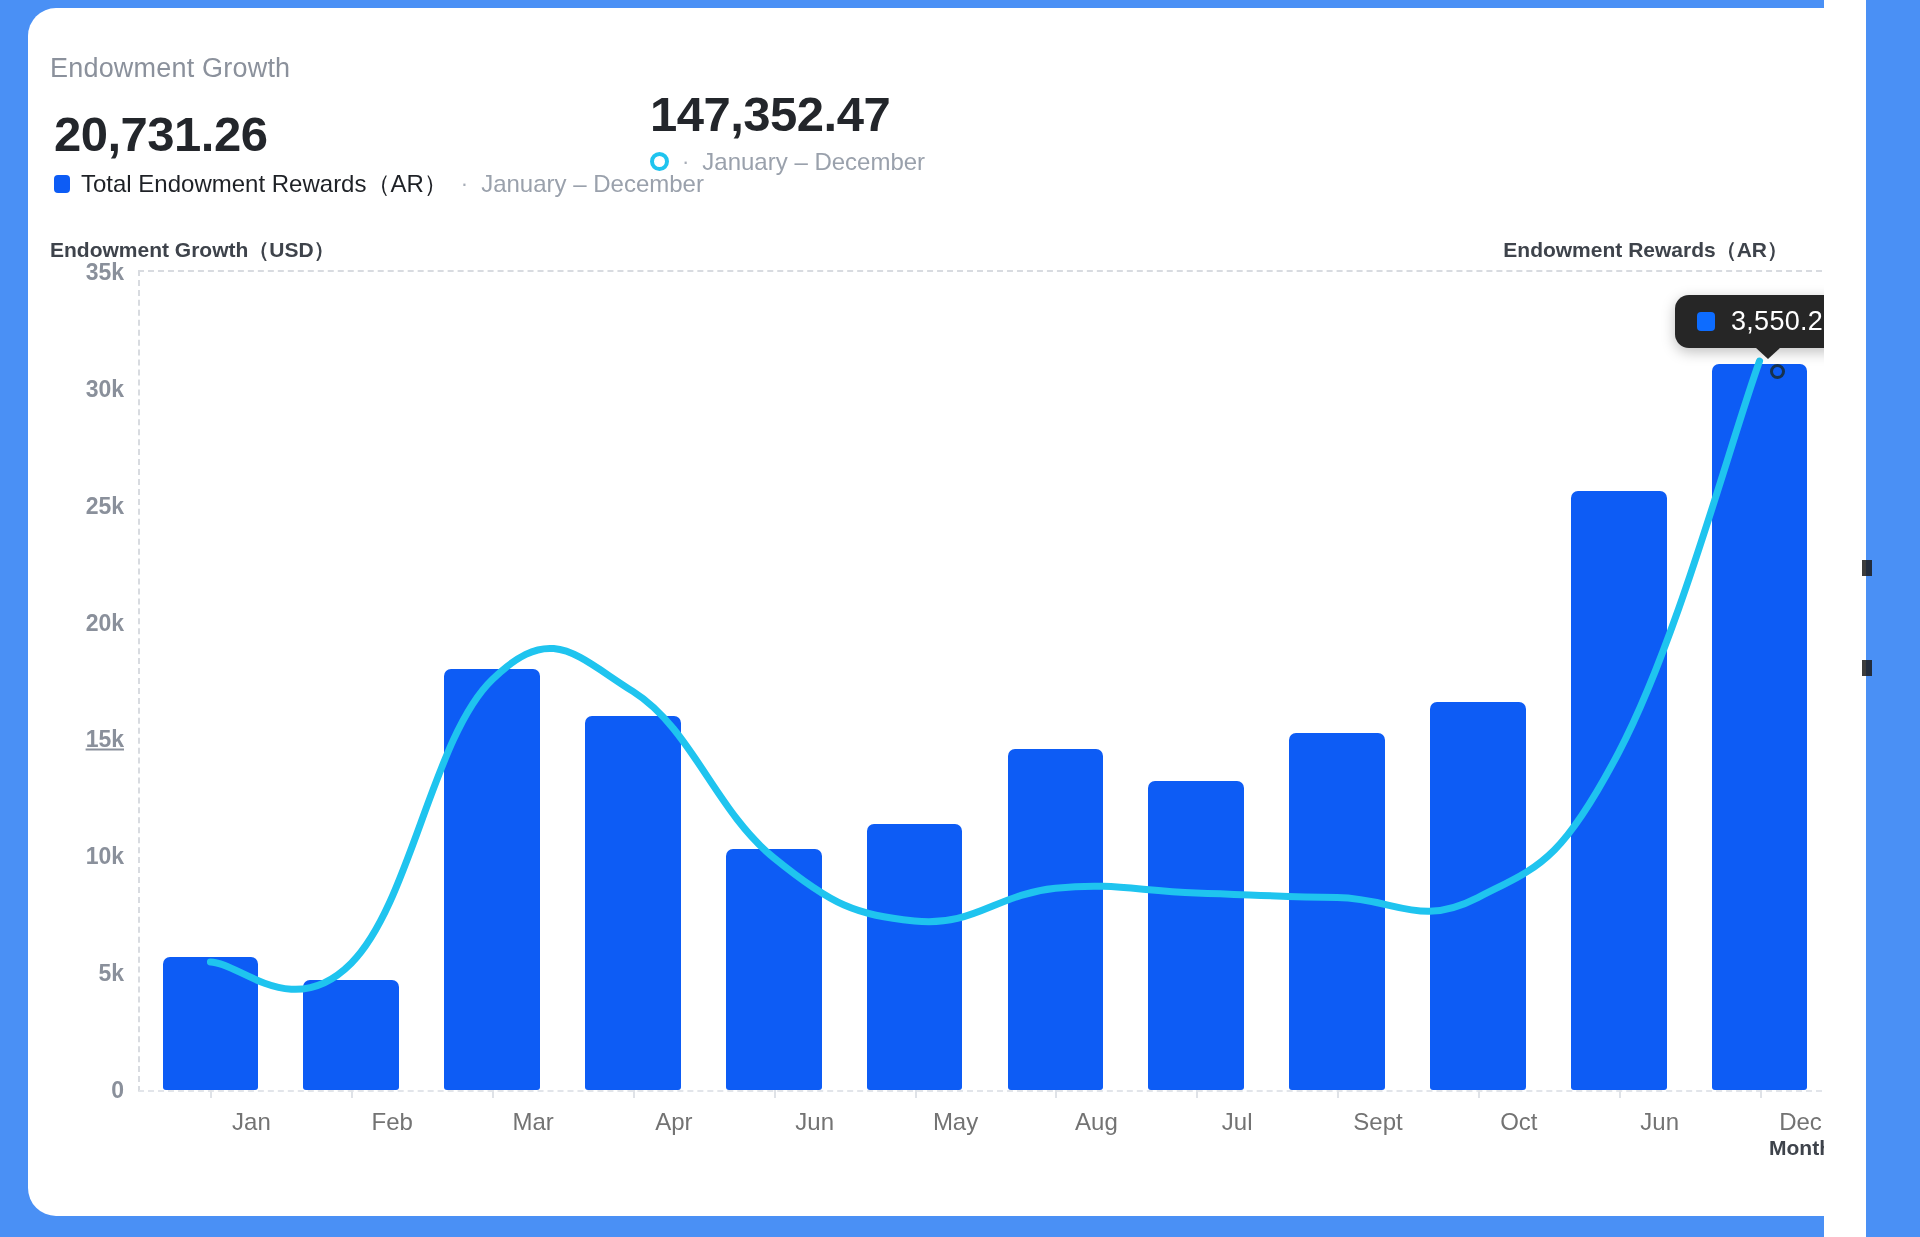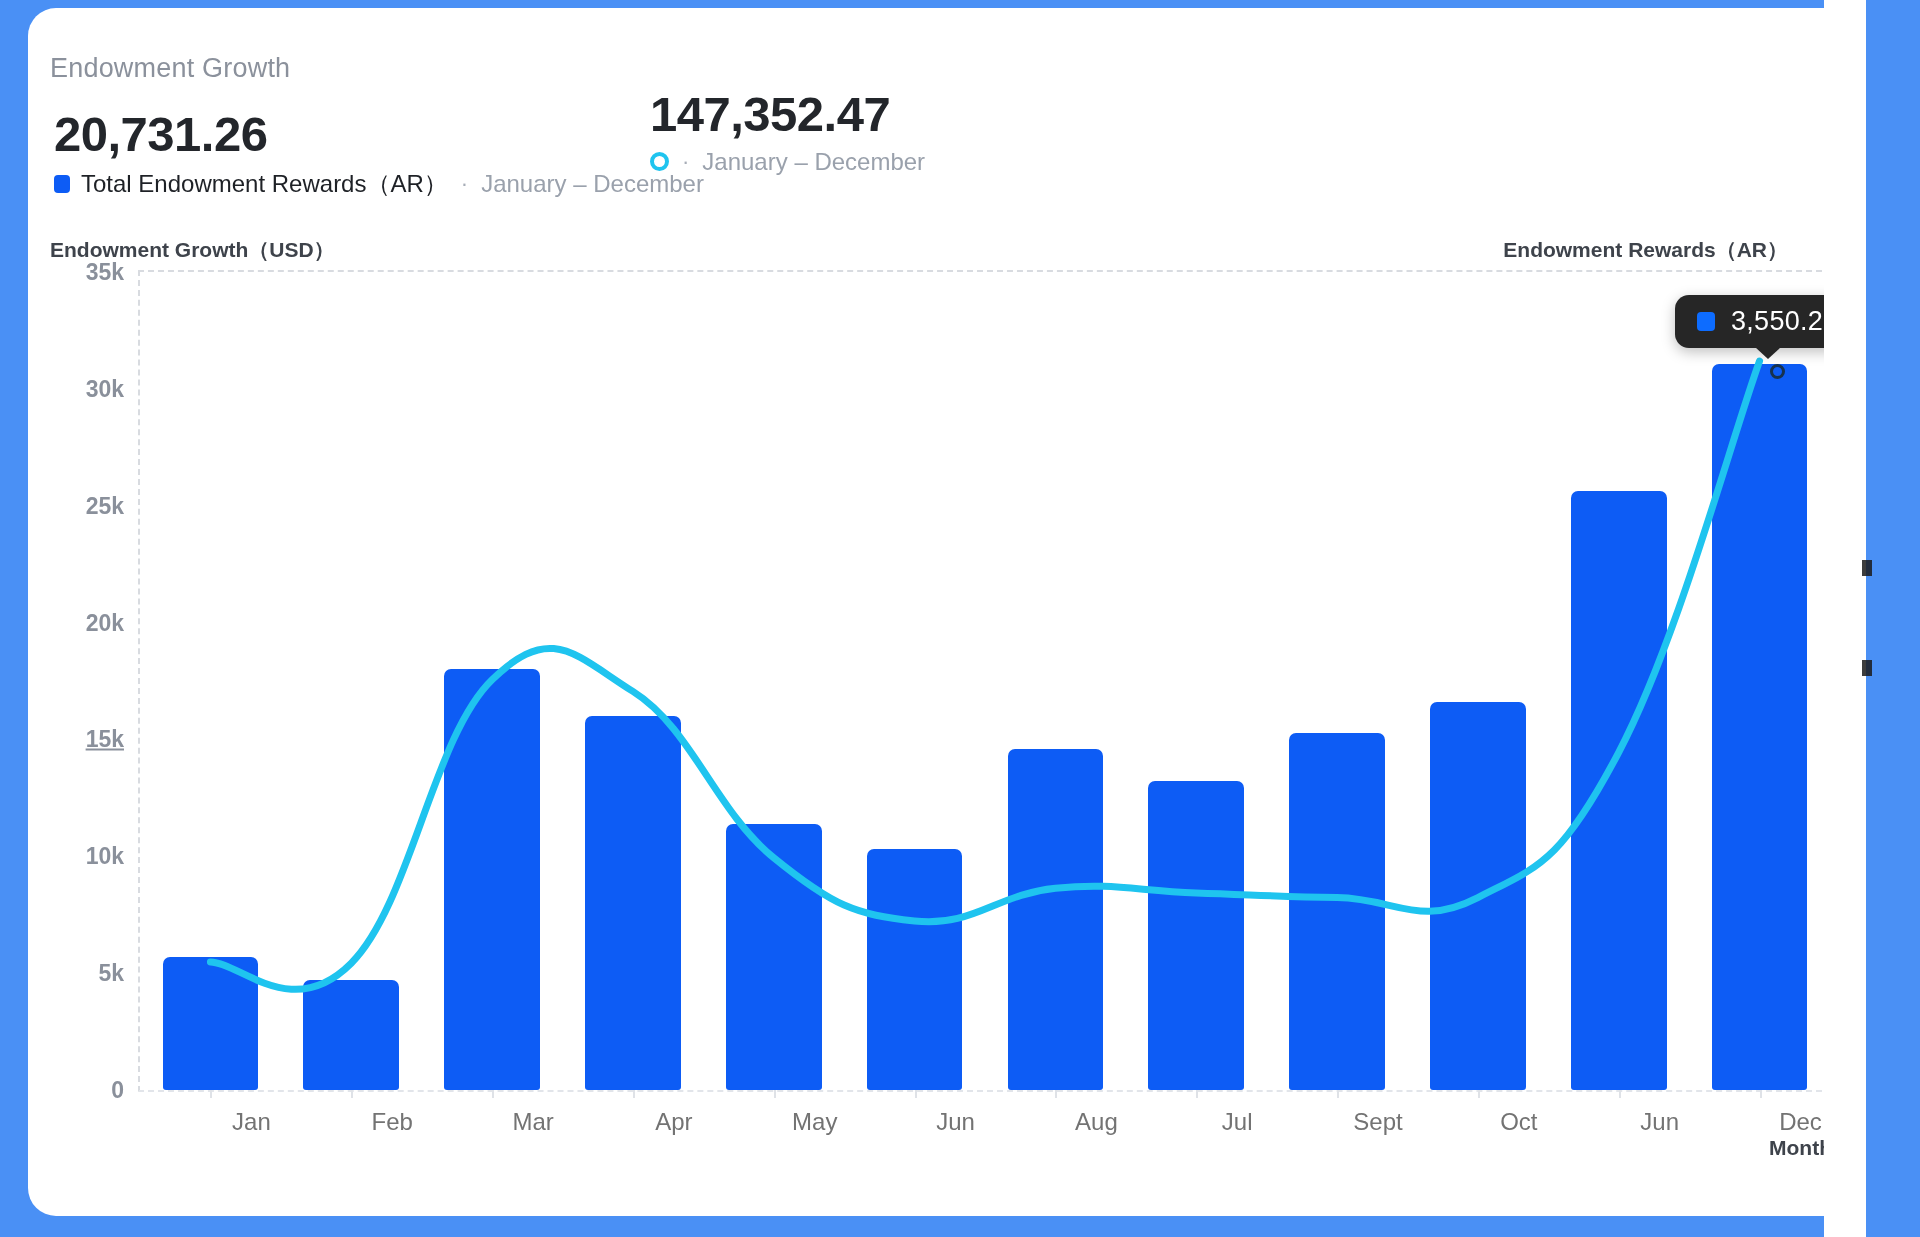--- a/index.html
+++ b/index.html
@@ -297,28 +297,28 @@
                 <div class="bar" style="height: 51.5%; background: rgb(13, 92, 245);"></div>
                 <div class="xtick-mark"></div>
                 <div class="xtick">Mar</div>
               </div>
               <div class="bar-slot">
                 <div class="bar" style="height: 45.75%; background: rgb(13, 92, 245);"></div>
                 <div class="xtick-mark"></div>
                 <div class="xtick">Apr</div>
               </div>
               <div class="bar-slot">
+                <div class="bar" style="height: 29.5%; background: rgb(13, 92, 245);"></div>
+                <div class="xtick-mark"></div>
+                <div class="xtick">Jun</div>
+              </div>
+              <div class="bar-slot">
                 <div class="bar" style="height: 32.5%; background: rgb(13, 92, 245);"></div>
                 <div class="xtick-mark"></div>
                 <div class="xtick">May</div>
-              </div>
-              <div class="bar-slot">
-                <div class="bar" style="height: 29.5%; background: rgb(13, 92, 245);"></div>
-                <div class="xtick-mark"></div>
-                <div class="xtick">Jun</div>
               </div>
               <div class="bar-slot">
                 <div class="bar" style="height: 41.75%; background: rgb(13, 92, 245);"></div>
                 <div class="xtick-mark"></div>
                 <div class="xtick">Aug</div>
               </div>
               <div class="bar-slot">
                 <div class="bar" style="height: 37.75%; background: rgb(13, 92, 245);"></div>
                 <div class="xtick-mark"></div>
                 <div class="xtick">Jul</div>

